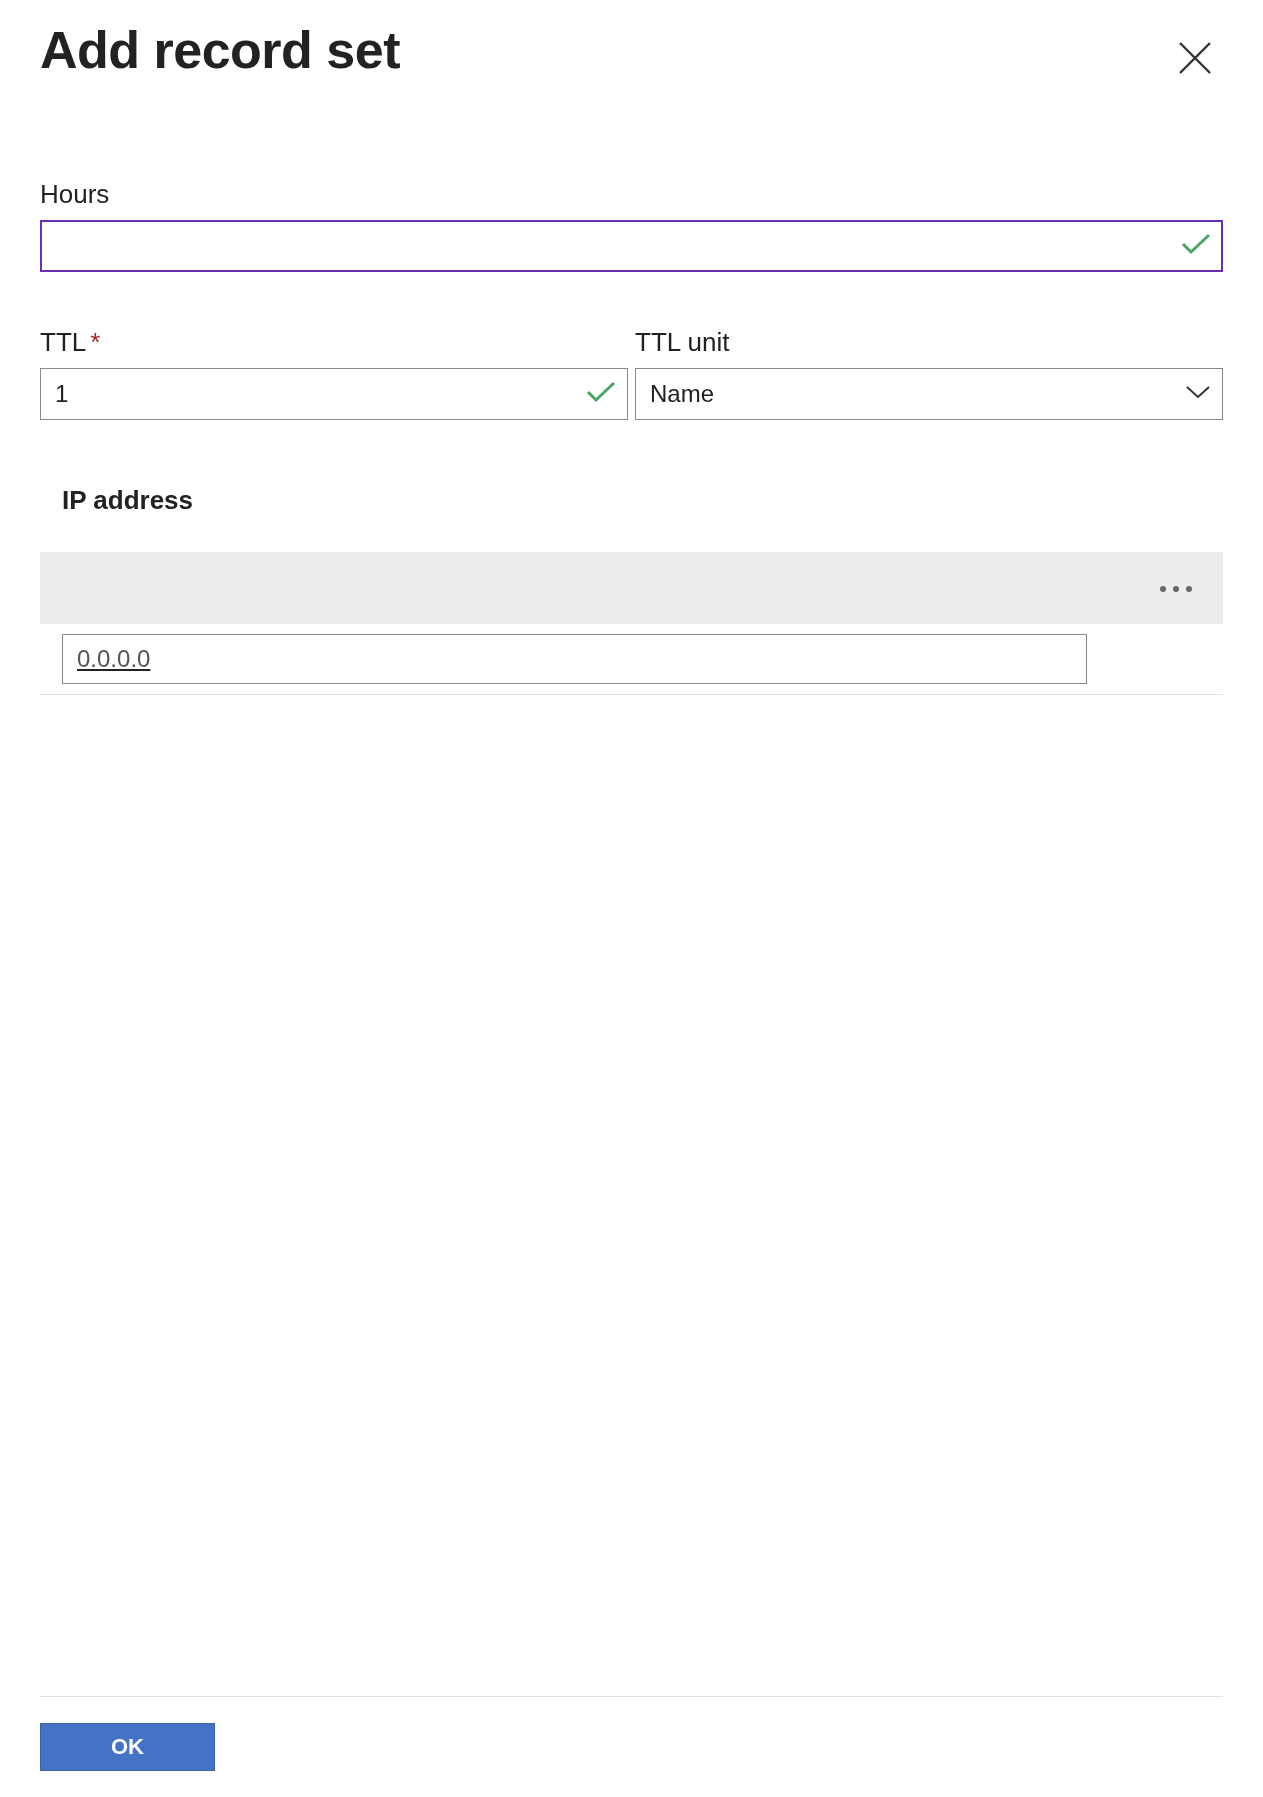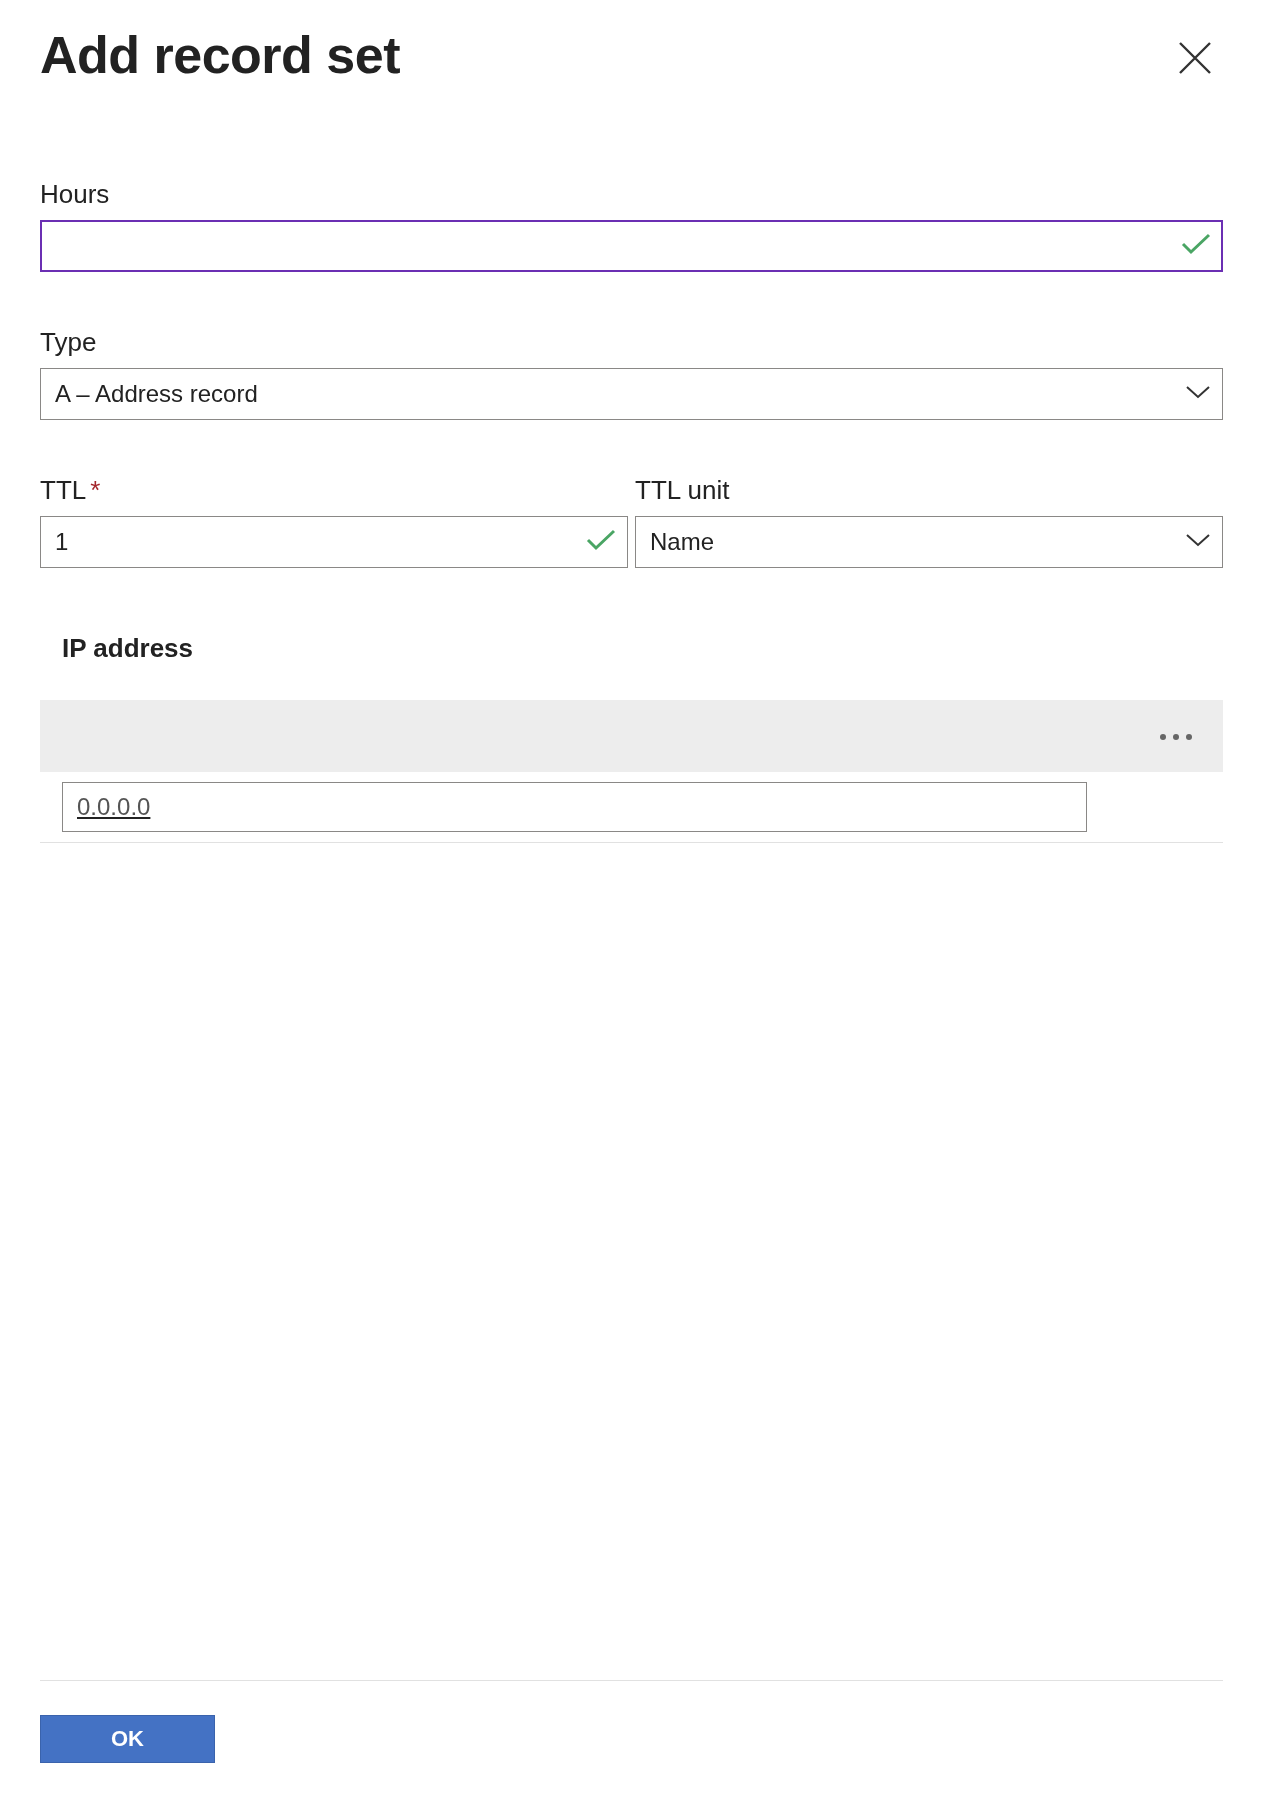--- a/index.html
+++ b/index.html
@@ -13,21 +13,21 @@
     }
     .panel {
       padding: 20px 40px 0 40px;
       height: 100%;
       display: flex;
       flex-direction: column;
     }
     .header-row {
       display: flex;
       justify-content: space-between;
-      align-items: center;
+      align-items: flex-start;
       margin-bottom: 90px;
     }
     .title {
       font-size: 52px;
       font-weight: 600;
       color: #222;
       letter-spacing: -0.5px;
     }
     .close-btn {
       background: none;
@@ -126,21 +126,21 @@
       border: 1px solid #8a8886;
       padding: 0 14px;
       font-size: 24px;
       font-family: inherit;
       color: #222;
       text-decoration: underline;
     }
     .ip-input::placeholder { color: #555; }
     .footer {
       border-top: 1px solid #e1e1e1;
-      padding: 34px 0;
+      padding: 26px 0;
       position: absolute;
       bottom: 0;
       left: 0;
       right: 0;
       margin: 0 40px;
     }
     .ok-btn {
       width: 175px;
       height: 48px;
       background: #4472c4;
@@ -172,31 +172,20 @@
     <div class="name-wrap">
       <input type="text" class="text-input name-input" value="" style="">
       <span class="input-check">
         <svg viewBox="0 0 30 22">
             <path d="M2 11 L10 19 L28 2" stroke="#4aa564" stroke-width="3" fill="none"></path>
           </svg>
       </span>
     </div>
   </div>
 
-  <div class="form-group">
-    <label class="label">Type</label>
-    <div class="select-wrap">
-      <button type="button" class="text-input select-input">A – Address record</button>
-      <span class="chevron">
-        <svg viewBox="0 0 26 16">
-            <path d="M2 3 L13 13 L24 3" stroke="#333" stroke-width="2" fill="none"></path>
-          </svg>
-      </span>
-    </div>
-  </div>
 
   <div class="row-two">
     <div class="form-group">
       <label class="label">
         <span>TTL</span><span class="asterisk">*</span>
       </label>
       <div class="ttl-wrap">
         <input type="text" class="text-input ttl-input" value="1" style="">
         <span class="input-check">
           <svg viewBox="0 0 30 22">

